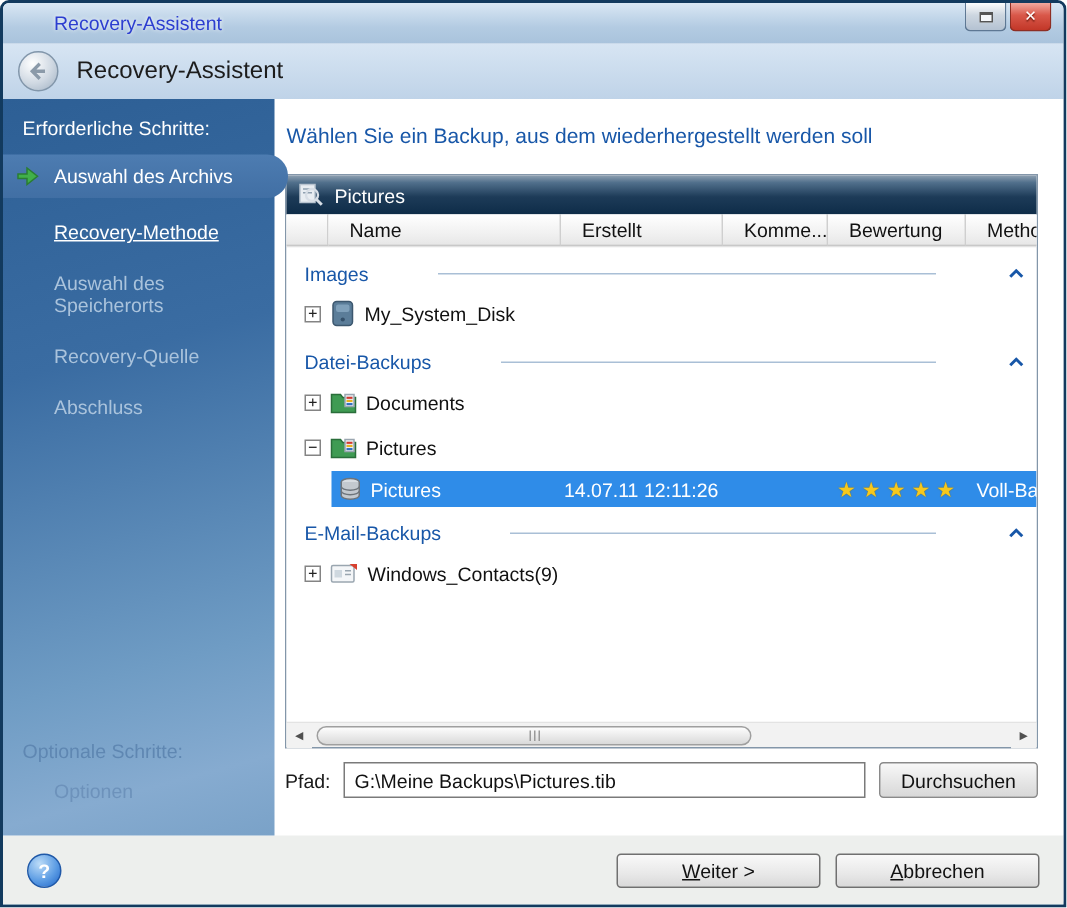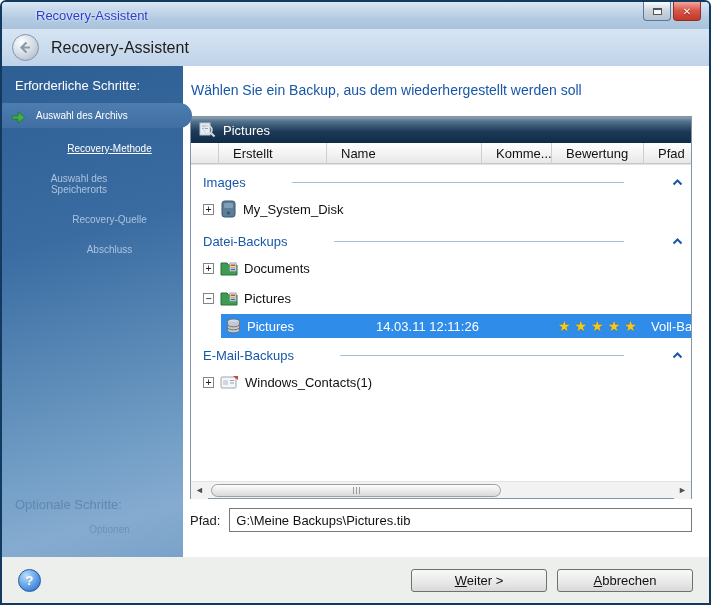--- a/index.html
+++ b/index.html
@@ -51,21 +51,21 @@
 
   
   .body { flex:1; display:flex; min-height:0; }
 
   .sidebar {
     width:181px; flex:none; position:relative; z-index:2;
     background:linear-gradient(165deg,#2d5f95 0%,#3a6ca2 35%,#6f9cc4 75%,#86abd0 90%,#7aa2c8 100%);
     color:#fff; padding-top:12px;
   }
   .sb-section { padding:0 0 0 13px; margin-bottom:10px; font-size:13px; color:#ffffff; }
-  .sb-item { padding:6px 0 6px 34px; margin-bottom:7px; font-size:10px;text-align:center; }
+  .sb-item { padding:6px 0 6px 34px; margin-bottom:7px; font-size:13px; }
   .sb-item.active {
     position:relative; width:calc(100% + 9px);
     background:linear-gradient(#4d7cb1,#416fa4);
     border-radius:0 14px 14px 0;
     padding:7px 0 7px 34px; margin-bottom:9px;
     display:flex; align-items:center; color:#fff;
   }
   .sb-item.active .arrow { position:absolute; left:9px; top:8px; }
   .sb-item.link { text-decoration:underline; color:#ffffff; cursor:pointer; }
   .sb-item.disabled { color:#aac3dc; }
@@ -237,25 +237,25 @@
                 <circle cx="9" cy="8" r="4" fill="none" stroke="#d7dee6" stroke-width="1.6"></circle>
                 <line x1="12" y1="11" x2="15.5" y2="14.5" stroke="#d7dee6" stroke-width="2"></line>
               </svg>
             </span>
             <span>Pictures</span>
           </div>
         </div>
 
         <div class="thead">
           <div class="th c0"></div>
+          <div class="th c1">Name</div>
           <div class="th c2">Erstellt</div>
-          <div class="th c1">Name</div>
           <div class="th c3">Komme...</div>
           <div class="th c4">Bewertung</div>
-          <div class="th c5">Pfad</div>
+          <div class="th c5">Metho</div>
         </div>
 
         <div class="list">
 
           <div class="group-hdr">
             <span class="group-label">Images</span>
             <span class="group-line"></span>
             <span class="chev icon">
               <svg width="11" height="7" viewBox="0 0 11 7">
                   <polyline points="1.5,5.5 5.5,1.5 9.5,5.5" fill="none" stroke="#1857a8" stroke-width="2"></polyline>
@@ -315,21 +315,21 @@
 
           <div class="sel-row">
             <span class="icon">
               <svg width="17" height="16" viewBox="0 0 17 16">
                 <ellipse cx="8.5" cy="3.4" rx="6" ry="2.4" fill="#d8dde2" stroke="#6d747b"></ellipse>
                 <path d="M2.5 3.4 v9 a6 2.4 0 0 0 12 0 v-9" fill="#c3c9cf" stroke="#6d747b"></path>
                 <path d="M2.5 6.4 a6 2.4 0 0 0 12 0 M2.5 9.4 a6 2.4 0 0 0 12 0" fill="none" stroke="#6d747b"></path>
               </svg>
             </span>
             <span class="sel-name">Pictures</span>
-            <span class="sel-date">14.03.11 12:11:26</span>
+            <span class="sel-date">14.07.11 12:11:26</span>
             <span class="sel-stars">★★★★★</span>
             <span class="sel-method">Voll-Ba</span>
           </div>
 
           <div class="group-hdr">
             <span class="group-label">E-Mail-Backups</span>
             <span class="group-line"></span>
             <span class="chev icon">
               <svg width="11" height="7" viewBox="0 0 11 7">
                   <polyline points="1.5,5.5 5.5,1.5 9.5,5.5" fill="none" stroke="#1857a8" stroke-width="2"></polyline>
@@ -341,39 +341,40 @@
             <span class="expander">+</span>
             <span class="icon">
               <svg width="19" height="15" viewBox="0 0 19 15">
                 <rect x="1" y="2" width="15" height="11" rx="1" fill="#f4f6f8" stroke="#9aa6b0"></rect>
                 <rect x="3" y="5" width="5" height="5" fill="#cfd8df"></rect>
                 <line x1="10" y1="5.5" x2="14" y2="5.5" stroke="#9aa6b0"></line>
                 <line x1="10" y1="8" x2="14" y2="8" stroke="#9aa6b0"></line>
                 <path d="M13 1 h5 v4 z" fill="#d8402f"></path>
               </svg>
             </span>
-            <span class="row-label">Windows_Contacts(1)</span>
+            <span class="row-label">Windows_Contacts(9)</span>
           </div>
 
         </div>
 
         <div class="hscroll">
           <div class="scroll-arrow">◄</div>
           <div class="scroll-thumb">
             <span class="grip"></span>
               <span class="grip"></span>
               <span class="grip"></span>
           </div>
           <div class="scroll-arrow" style="margin-left:auto;">►</div>
         </div>
       </div>
 
       <div class="path-row">
         <span class="path-label">Pfad:</span>
         <input class="path-input" type="text" value="G:\Meine Backups\Pictures.tib" style="">
+        <button class="browse-btn">Durchsuchen</button>
       </div>
     </div>
   </div>
 
   <div class="footer">
     <div class="help-btn">
       <span>?</span>
     </div>
     <div class="footer-spacer"></div>
     <button class="dlg-btn"><span class="accel">W</span><span>eiter &gt;</span></button>

